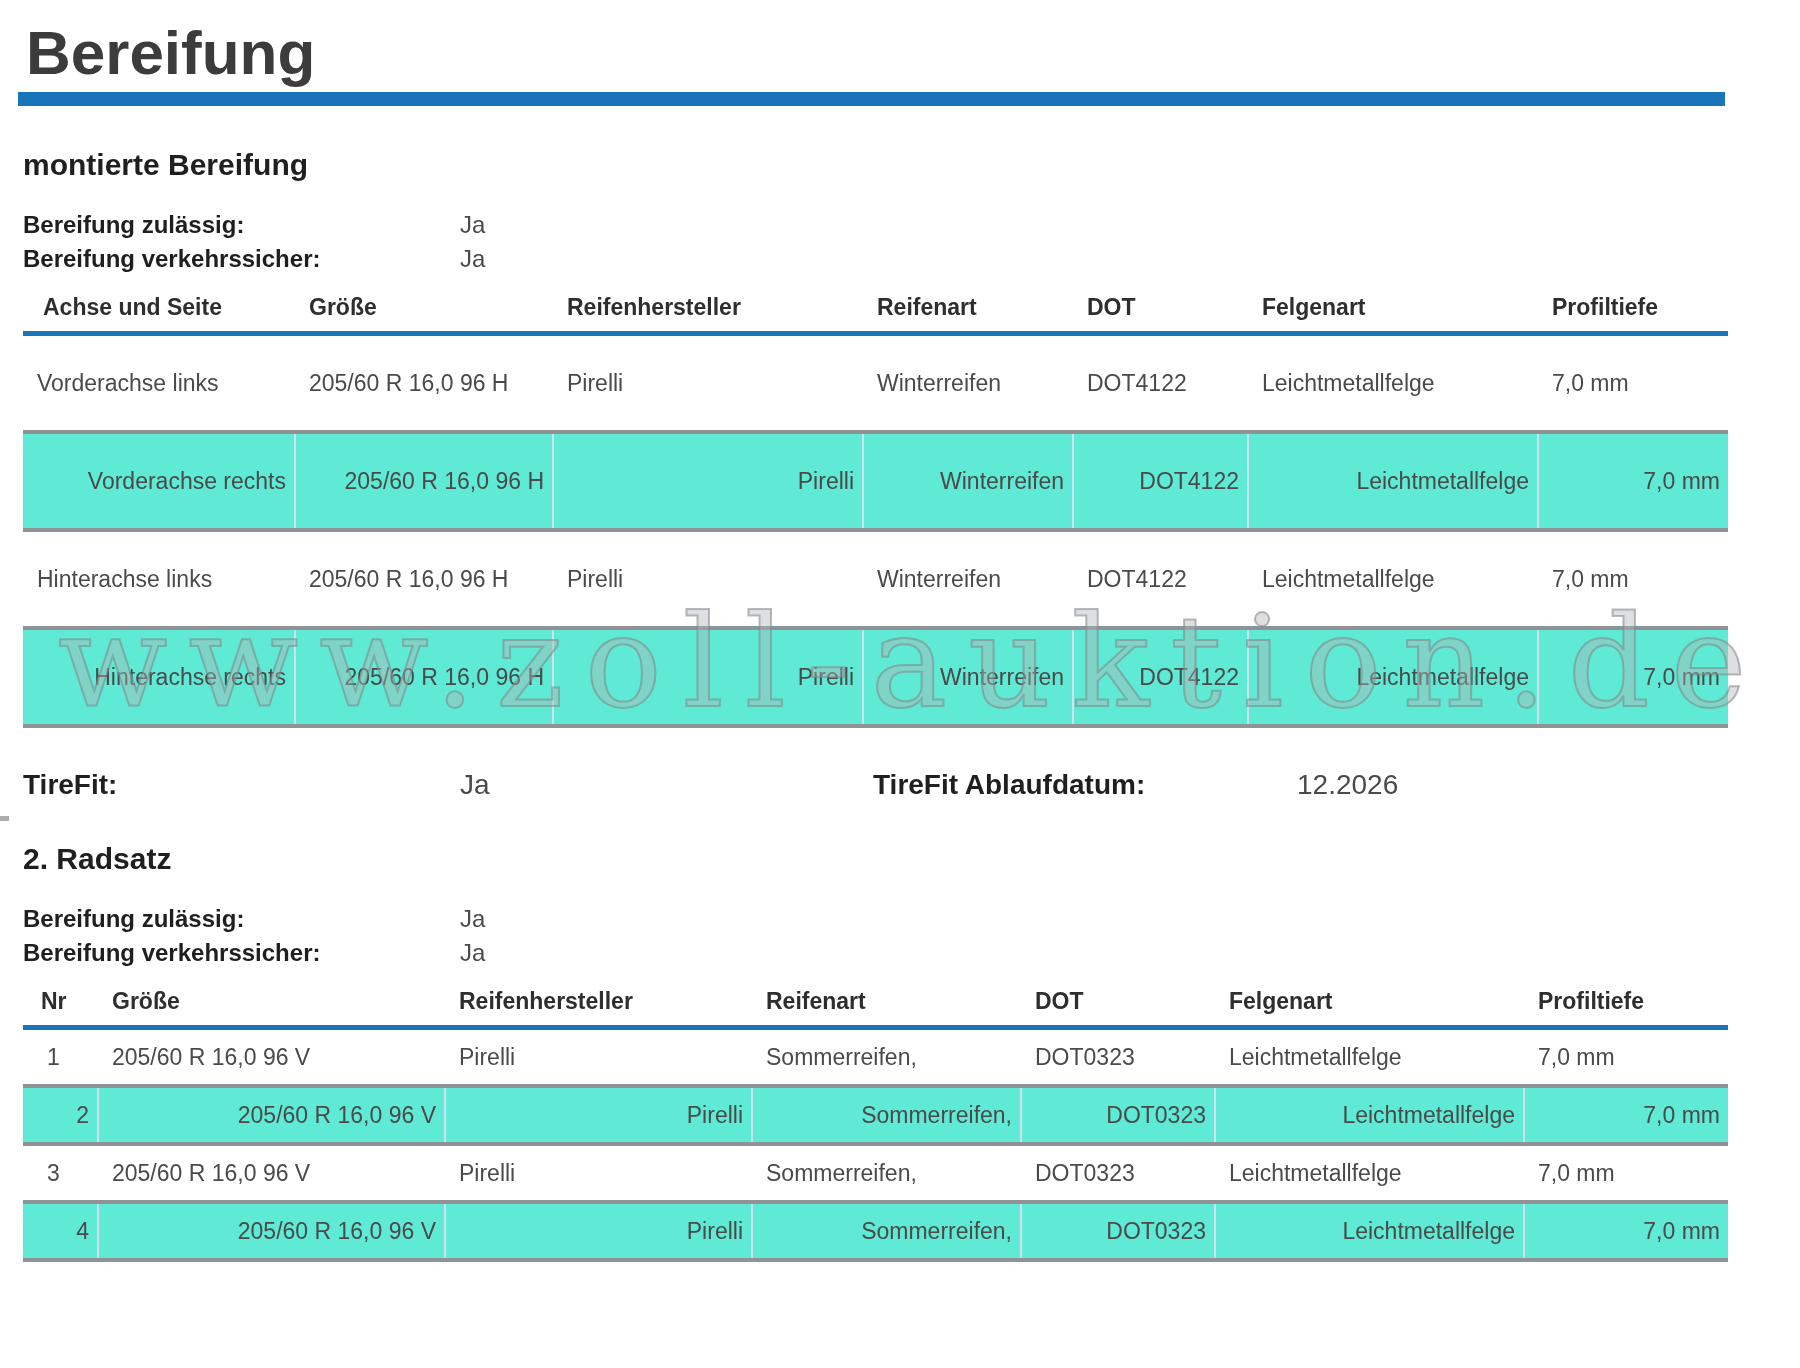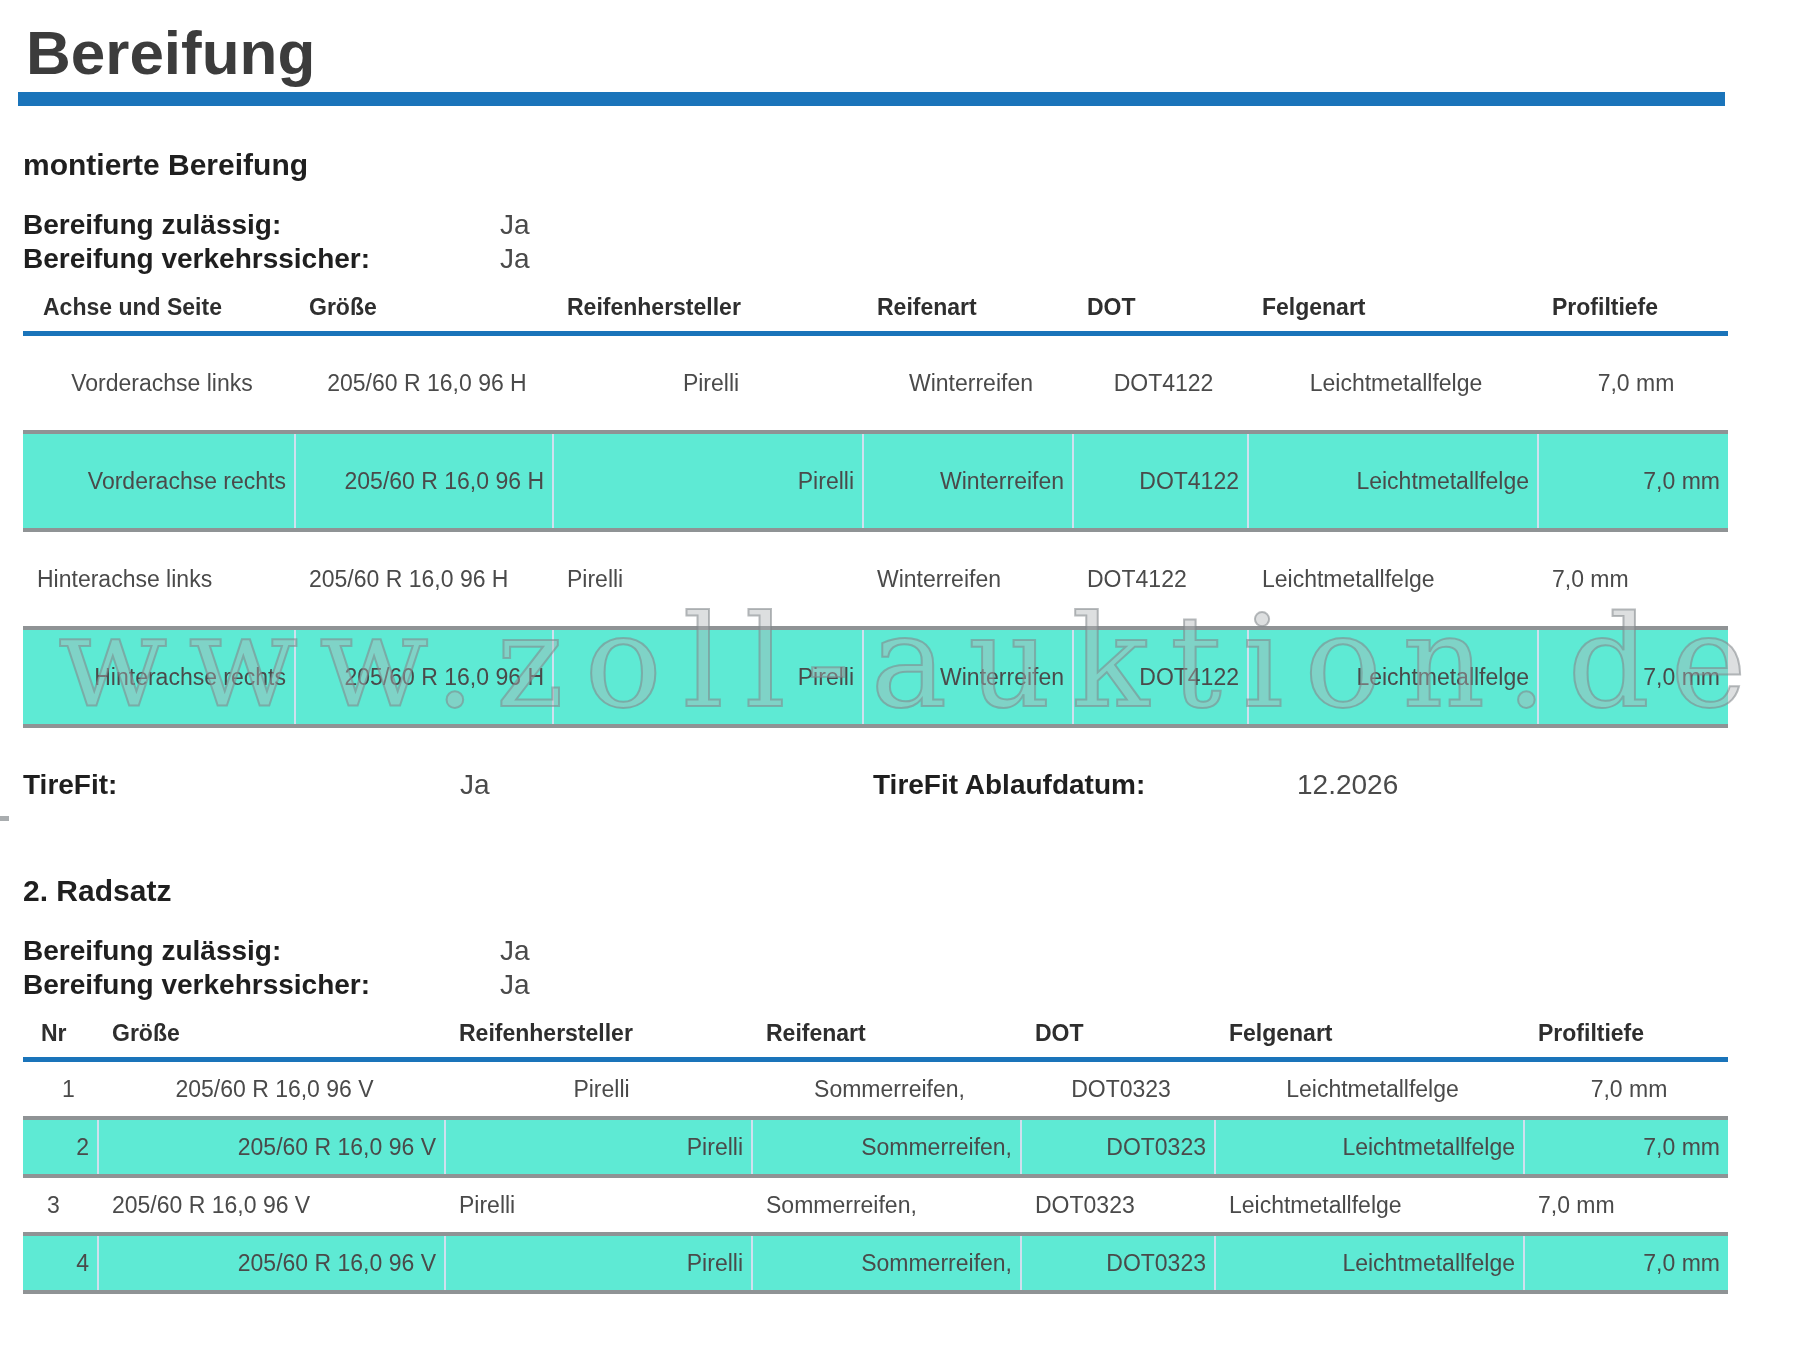--- a/index.html
+++ b/index.html
@@ -20,22 +20,22 @@
   }
   .title-rule{
     margin:5px 0 0 -5px;
     width:1707px;height:14px;
     background:#1a74ba;
   }
   h2.section-heading{
     margin:42px 0 0 0;
     font-size:30px;font-weight:bold;color:#1f1f1f;
   }
-  h2.section-heading.second{margin-top:72px;}
-  .kv{display:flex;margin:26px 0 0 0;font-size:28px;line-height:34px;gap:40px;}
+  h2.section-heading.second{margin-top:40px;}
+  .kv{display:flex;margin:26px 0 0 0;font-size:24px;line-height:34px;}
   .kv + .kv{margin-top:0;}
   .kv .kv-label{width:437px;font-weight:bold;color:#1f1f1f;flex:0 0 auto;}
   .kv .kv-value{color:#4a4a4a;}
   table.data-table{
     border-collapse:collapse;
     table-layout:fixed;
     width:1705px;
     margin-top:6px;
     font-size:23px;
   }
@@ -46,21 +46,21 @@
   }
   table.data-table thead tr{border-bottom:5px solid #1a74ba;}
   table.data-table td{
     color:#4a4a4a;
     padding:8px 8px 8px 14px;
     vertical-align:middle;
     line-height:1.25;
     overflow:hidden;
   }
   table.data-table tbody tr{border-top:4px solid #8f9395;}
-  table.data-table tbody tr:first-child{border-top:none;text-align:center;}
+  table.data-table tbody tr:first-child{border-top:none;}
   table.data-table tbody tr:last-child{border-bottom:4px solid #8f9395;}
   table.data-table tbody tr.alt{background:#5eead4;text-align:right;}
   table.data-table tbody tr.alt td + td{border-left:2px solid #cfe0ee;}
   
   .tbl1 col:nth-child(1){width:272px;}
   .tbl1 col:nth-child(2){width:258px;}
   .tbl1 col:nth-child(3){width:310px;}
   .tbl1 col:nth-child(4){width:210px;}
   .tbl1 col:nth-child(5){width:175px;}
   .tbl1 col:nth-child(6){width:290px;}

